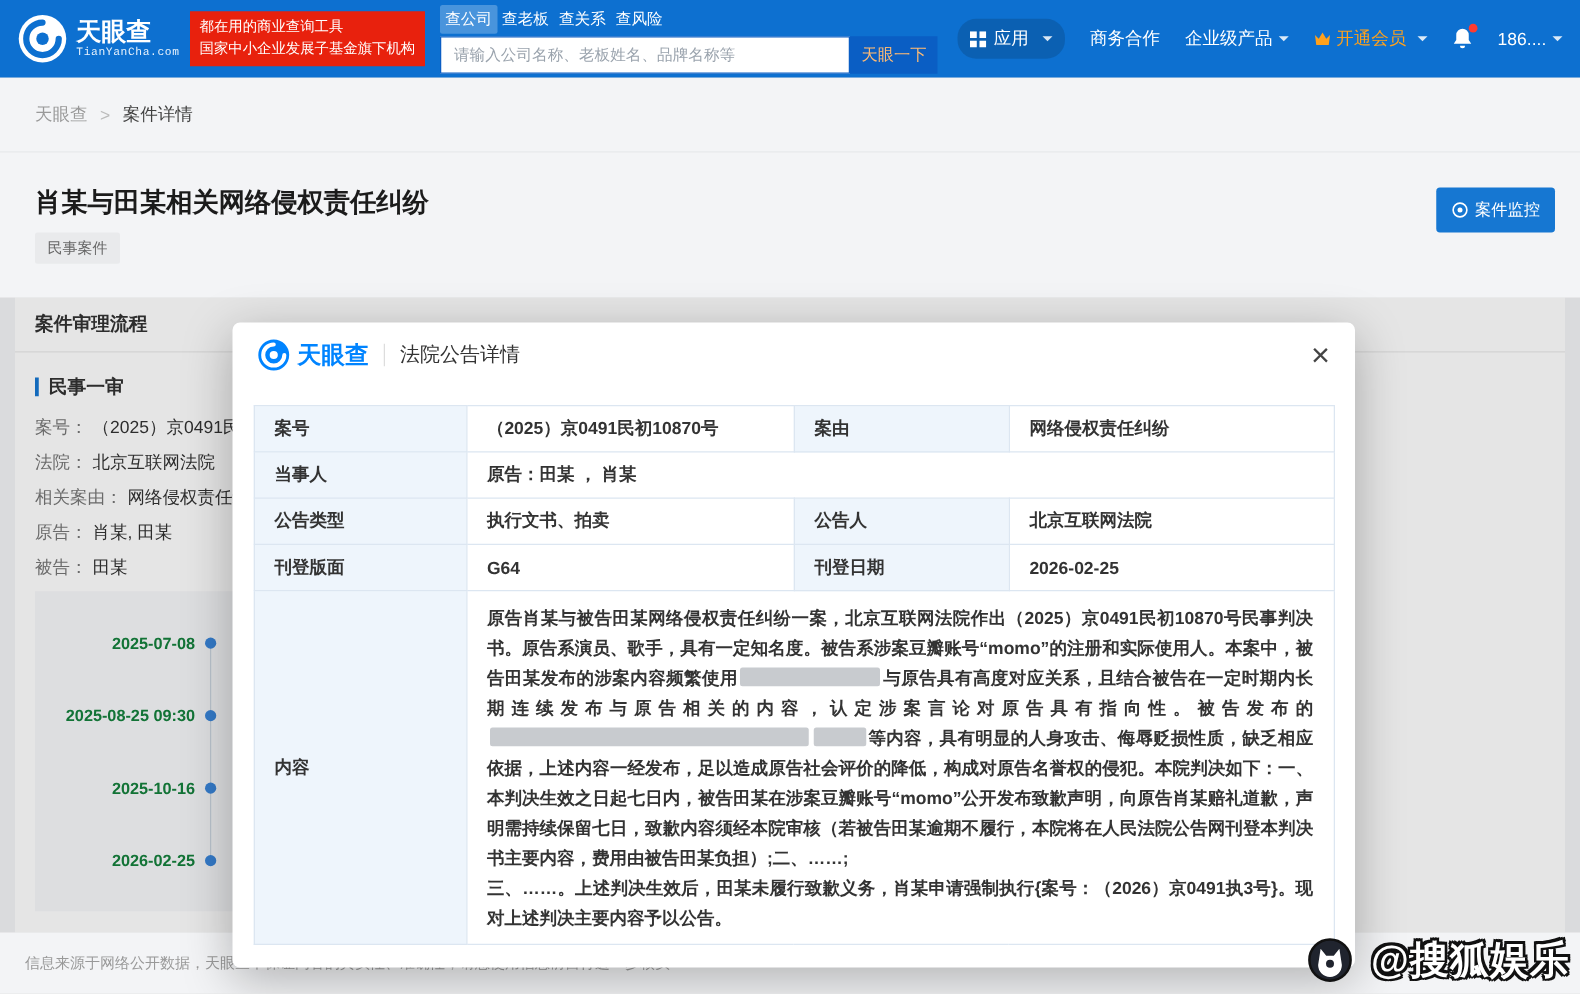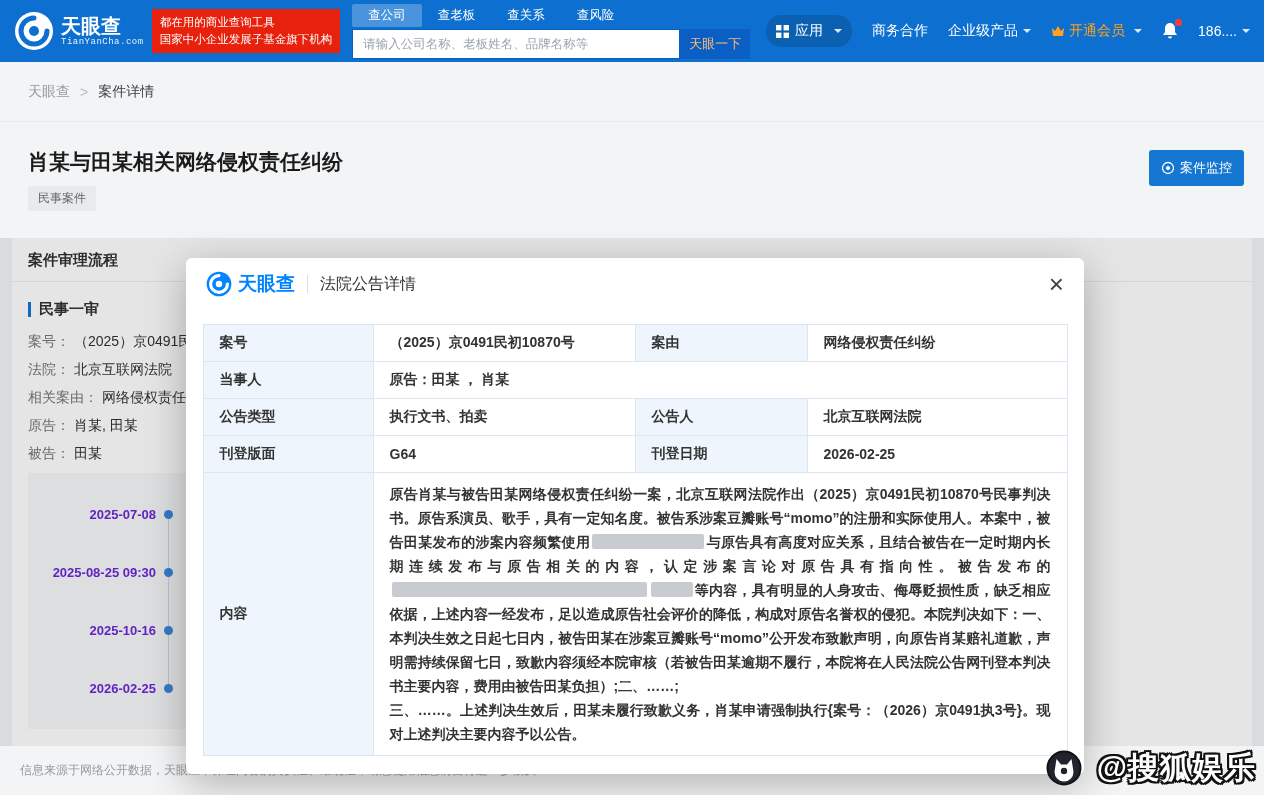--- a/index.html
+++ b/index.html
@@ -8,21 +8,21 @@
   .screen { position:relative; width:1264px; height:795px; background:#f3f4f6; overflow:hidden; }
 
   
   .top-header { position:absolute; top:0; left:0; right:0; height:62px; background:#0d70d0; z-index:60; display:flex; align-items:center; }
   .logo { display:flex; align-items:center; margin-left:14px; gap:7px; cursor:pointer; }
   .logo-text .logo-cn { color:#fff; font-size:20px; font-weight:bold; line-height:22px; }
   .logo-text .logo-en { color:#e8f2fc; font-size:9px; letter-spacing:.5px;font-family:Liberation Mono, monospace; }
   .slogan { background:#e8210d; color:#fff; font-size:11.5px; line-height:17px; padding:5px 8px; margin-left:8px; white-space:nowrap; }
   .search-area { margin-left:12px; width:398px; }
   .search-tabs { display:flex; font-size:12.5px; color:#fff; margin-bottom:2px; }
-  .stab { padding:3px 16px; border-radius:2px; cursor:pointer; }
+  .stab { padding:3px 4px; border-radius:2px; cursor:pointer; }
   .stab.active { background:rgba(255,255,255,.25); }
   .search-row { display:flex; height:30px; }
   .search-input { flex:1; border:1px solid #0a5ec4; padding:0 10px; font-size:12.5px; color:#333; outline:none; border-radius:0; font-family:inherit; }
   .search-input::placeholder { color:#9aa3ad; }
   .search-btn { width:70px; background:#0a5ec4; color:#fdba74; font-size:13px; border:none; cursor:pointer; font-family:inherit; }
   .header-nav { margin-left:auto; display:flex; align-items:center; gap:20px; padding-right:14px; color:#fff; font-size:14px; }
   .apps-pill { display:flex; align-items:center; gap:6px; background:rgba(0,0,0,.14); padding:7px 10px; border-radius:15px; cursor:pointer; }
   .nav-item { display:flex; align-items:center; cursor:pointer; white-space:nowrap; }
   .caret { width:0; height:0; border-left:4px solid transparent; border-right:4px solid transparent; border-top:4px solid rgba(255,255,255,.85); display:inline-block; margin-left:5px; }
   .member { color:#ffa11b; gap:4px; }
@@ -46,21 +46,21 @@
   .card-header { height:44px; line-height:44px; border-bottom:1px solid #ececec; padding-left:16px; font-size:15px; font-weight:bold; color:#333; }
   .stage { margin:18px 0 0 16px; font-size:15px; font-weight:bold; color:#333; display:flex; align-items:center; }
   .stage::before { content:""; width:3px; height:15px; background:#1677d2; margin-right:8px; }
   .fields { margin:14px 0 0 16px; font-size:14px; }
   .field { margin-bottom:10px; white-space:nowrap; }
   .f-label { color:#777; }
   .f-value { color:#333; margin-left:4px; }
   .timeline { position:relative; margin:10px 0 0 16px; width:600px; background:#f7f8fa; padding:12px 0; }
   .timeline::before { content:""; position:absolute; left:140px; top:42px; bottom:42px; width:1px; background:#cfd9e4; }
   .t-item { display:flex; align-items:center; height:58px; }
-  .t-date { width:128px; text-align:right; font-size:13px; font-weight:bold; color:#6d28d9; }
+  .t-date { width:128px; text-align:right; font-size:13px; font-weight:bold; color:#15803d; }
   .t-dot { width:9px; height:9px; border-radius:50%; background:#3a87dd; margin-left:8px; position:relative; z-index:2; }
 
   
   .backdrop { position:absolute; inset:0; background:rgba(0,0,0,0.10); z-index:40; }
   .modal { position:absolute; left:186px; top:258px; width:898px; z-index:100; background:#fff; border-radius:6px; box-shadow:0 10px 40px rgba(0,0,0,0.28); }
   .modal-header { display:flex; align-items:center; height:52px; padding:0 20px; }
   .m-logo { display:flex; align-items:center; gap:6px; }
   .m-logo-cn { color:#0084ff; font-size:19px; font-weight:bold; }
   .m-div { width:1px; height:18px; background:#ddd; margin:0 12px; }
   .m-title { font-size:16px; color:#333; }

